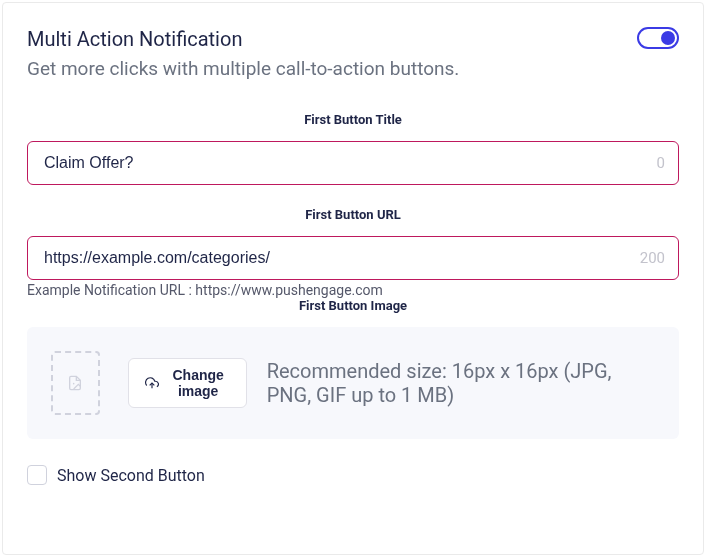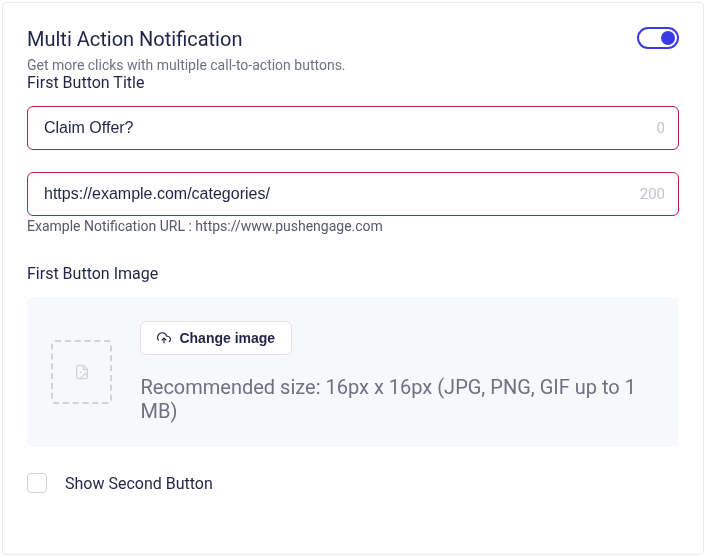--- a/index.html
+++ b/index.html
@@ -23,21 +23,22 @@
       align-items: flex-start;
       margin-bottom: 6px;
     }
     .title {
       font-size: 20px;
       font-weight: 400;
       color: #1f2547;
     }
     .description {
       color: #6b7280;
-      font-size: 14px;
+      font-size: 19px;
+      margin-bottom: 32px;
     }
     .toggle {
       width: 42px;
       height: 22px;
       border: 2px solid #3b3be5;
       border-radius: 20px;
       background: #fff;
       position: relative;
       cursor: pointer;
     }
@@ -45,25 +46,26 @@
       content: '';
       position: absolute;
       top: 2px;
       right: 2px;
       width: 14px;
       height: 14px;
       background: #3b3be5;
       border-radius: 50%;
     }
     .field-label {
-      font-size: 16px;
-      font-weight: 400;
+      font-size: 13px;
+      font-weight: 700;
       color: #1f2547;
       margin-bottom: 14px;
       display: block;
+      text-align: center;
     }
     .input-wrap {
       position: relative;
       margin-bottom: 22px;
     }
     .input-wrap.with-hint {
       margin-bottom: 2px;
     }
     .text-input {
       width: 100%;
@@ -78,21 +80,20 @@
       position: absolute;
       right: 14px;
       top: 50%;
       transform: translateY(-50%);
       color: #c3c3cc;
       font-size: 15px;
     }
     .hint {
       color: #55586a;
       font-size: 14px;
-      margin-bottom: 30px;
     }
     .upload-box {
       background: #f7f8fc;
       border-radius: 6px;
       padding: 24px;
       display: flex;
       align-items: center;
       gap: 28px;
       margin-bottom: 26px;
     }
@@ -102,22 +103,22 @@
       border: 2px dashed #d0d2dd;
       border-radius: 4px;
       display: flex;
       align-items: center;
       justify-content: center;
       color: #d0d2dd;
       cursor: pointer;
     }
     .upload-right {
       display: flex;
-      flex-direction: column;
-      align-items: flex-start;
+      flex-direction: row;
+      align-items: center;
       gap: 20px;
     }
     .change-btn {
       background: #fff;
       border: 1px solid #e1e1e8;
       border-radius: 6px;
       padding: 8px 16px;
       font-size: 14px;
       font-weight: 600;
       color: #1f2547;
@@ -126,21 +127,21 @@
       gap: 8px;
       cursor: pointer;
     }
     .recommend {
       color: #6b7280;
       font-size: 20px;
     }
     .checkbox-row {
       display: flex;
       align-items: center;
-      gap: 18px;
+      gap: 10px;
     }
     .checkbox {
       width: 20px;
       height: 20px;
       border: 1px solid #d0d2dd;
       border-radius: 4px;
       cursor: pointer;
     }
     .checkbox-label {
       font-size: 16px;
@@ -159,20 +160,21 @@
     <div class="toggle"></div>
   </div>
   <p class="description">Get more clicks with multiple call-to-action buttons.</p>
 
   <label class="field-label">First Button Title</label>
   <div class="input-wrap">
     <input class="text-input" value="Claim Offer?" style="">
     <span class="counter">0</span>
   </div>
 
+  <label class="field-label">First Button URL</label>
   <div class="input-wrap with-hint">
     <input class="text-input" value="https://example.com/categories/" style="">
     <span class="counter">200</span>
   </div>
   <p class="hint">Example Notification URL : https://www.pushengage.com</p>
 
   <label class="field-label">First Button Image</label>
   <div class="upload-box">
     <div class="dropzone">
       <span class="file-icon">

